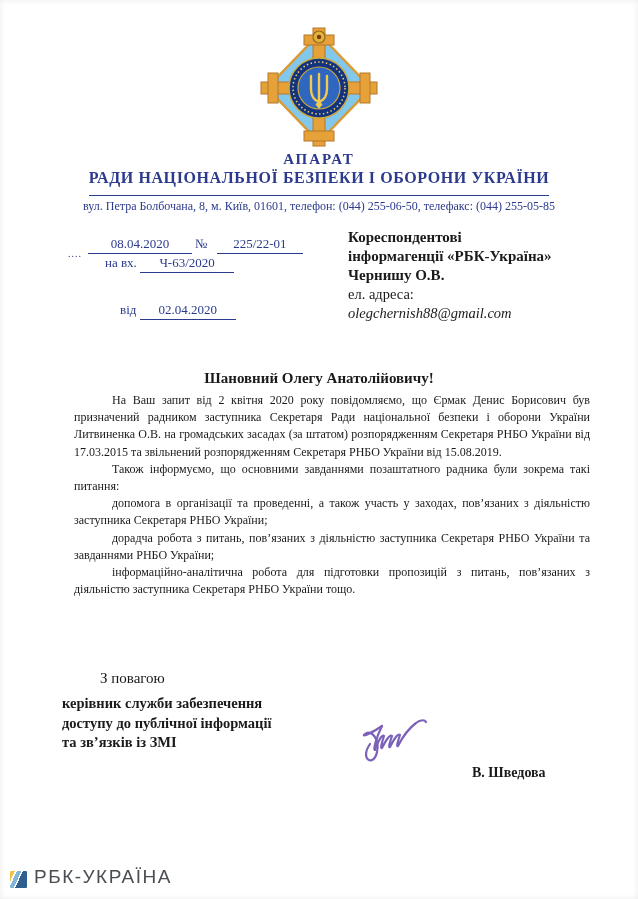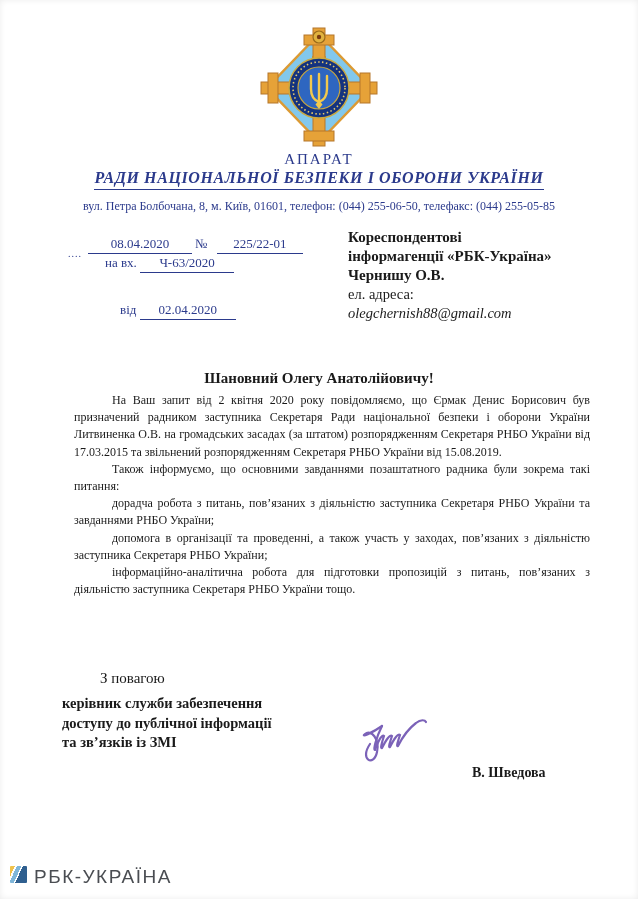--- a/index.html
+++ b/index.html
@@ -11,29 +11,29 @@
     font-family:"Liberation Serif","DejaVu Serif",serif;
     color:#1a1a1a;
     overflow:hidden;
     box-shadow:inset 0 0 6px rgba(0,0,0,0.08);
   }
   
   .emblem{position:absolute;left:259px;top:26px;width:120px;height:122px;}
   
   .org1{
     position:absolute;top:151px;left:0;width:100%;
-    text-align:center;font-weight:normal;font-size:15px;
+    text-align:center;font-weight:bold;font-size:15px;
     letter-spacing:2px;color:#2b3a8c;
   }
   .org2{
     position:absolute;top:169px;left:0;width:100%;
     text-align:center;font-weight:bold;font-size:16px;
     letter-spacing:0.6px;color:#2b3a8c;
   }
-  .org2 span{display:inline-block;border-bottom:1.5px solid #2b3a8c;padding-bottom:2px;font-style:italic;}
+  .org2 span{display:inline-block;border-bottom:1.5px solid #2b3a8c;padding-bottom:8px;}
   .addr{
     position:absolute;top:199px;left:0;width:100%;
     text-align:center;font-size:12px;color:#2b3a8c;
   }
   
   .ref{position:absolute;left:88px;top:221px;font-size:13px;color:#2b3a8c;line-height:18px;}
   .ref .u{display:inline-block;border-bottom:1px solid #2b3a8c;text-align:center;}
   .ref .w1{width:104px;margin-top:14px;}
   .ref .w2{width:86px;margin-left:6px;}
   .ref .w3{width:94px;}
@@ -58,21 +58,21 @@
   .bodytext p{margin:0;text-indent:38px;}
   
   .closing{position:absolute;left:100px;top:670px;font-weight:normal;font-size:15px;}
   .sig-title{
     position:absolute;left:62px;top:694px;
     font-weight:bold;font-size:14.5px;line-height:19.5px;
   }
   .sig-scribble{position:absolute;left:346px;top:700px;width:104px;height:72px;}
   .sig-name{position:absolute;left:472px;top:765px;font-weight:bold;font-size:14px;}
   
-  .brand{position:absolute;left:10px;top:866px;display:flex;align-items:flex-start;}
+  .brand{position:absolute;left:10px;top:866px;display:flex;align-items:flex-end;}
   .brand-icon{
     width:17px;height:17px;border-radius:1px;margin-right:7px;
     background:linear-gradient(115deg,
       #f0c24b 0%, #f0c24b 20%,
       #ffffff 20%, #ffffff 28%,
       #7fb6d9 28%, #7fb6d9 46%,
       #ffffff 46%, #ffffff 52%,
       #2f5f8f 52%, #2f5f8f 100%);
   }
   .brand-text{
@@ -147,22 +147,22 @@
     <div class="bold">інформагенції «РБК-Україна»</div>
     <div class="bold">Чернишу О.В.</div>
     <div class="email-label">ел. адреса:</div>
     <div class="email">olegchernish88@gmail.com</div>
   </div>
 
   <div class="salutation">Шановний Олегу Анатолійовичу!</div>
   <div class="bodytext">
     <p>На Ваш запит від 2 квітня 2020 року повідомляємо, що Єрмак Денис Борисович був призначений радником заступника Секретаря Ради національної безпеки і оборони України Литвиненка О.В. на громадських засадах (за штатом) розпорядженням Секретаря РНБО України від 17.03.2015 та звільнений розпорядженням Секретаря РНБО України від 15.08.2019.</p>
     <p>Також інформуємо, що основними завданнями позаштатного радника були зокрема такі питання:</p>
+    <p>допомога в організації та проведенні, а також участь у заходах, пов’язаних з діяльністю заступника Секретаря РНБО України;</p>
     <p>дорадча робота з питань, пов’язаних з діяльністю заступника Секретаря РНБО України та завданнями РНБО України;</p>
-    <p>допомога в організації та проведенні, а також участь у заходах, пов’язаних з діяльністю заступника Секретаря РНБО України;</p>
     <p>інформаційно-аналітична робота для підготовки пропозицій з питань, пов’язаних з діяльністю заступника Секретаря РНБО України тощо.</p>
   </div>
 
   <div class="closing">З повагою</div>
   <div class="sig-title">
     <div>керівник служби забезпечення</div>
     <div>доступу до публічної інформації</div>
     <div>та зв’язків із ЗМІ</div>
   </div>
   <div class="sig-scribble">

